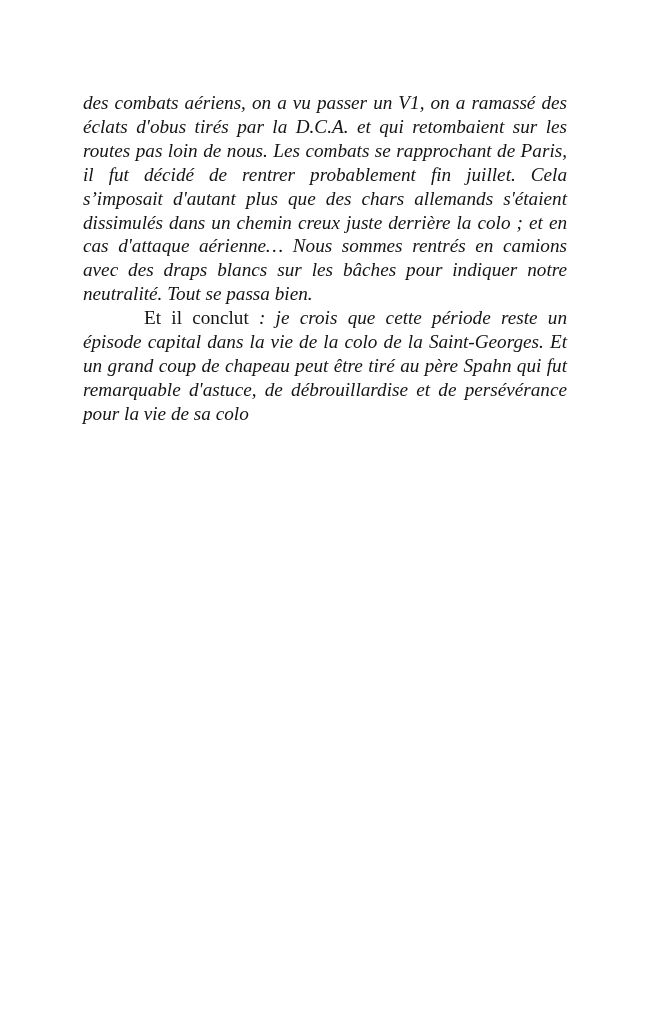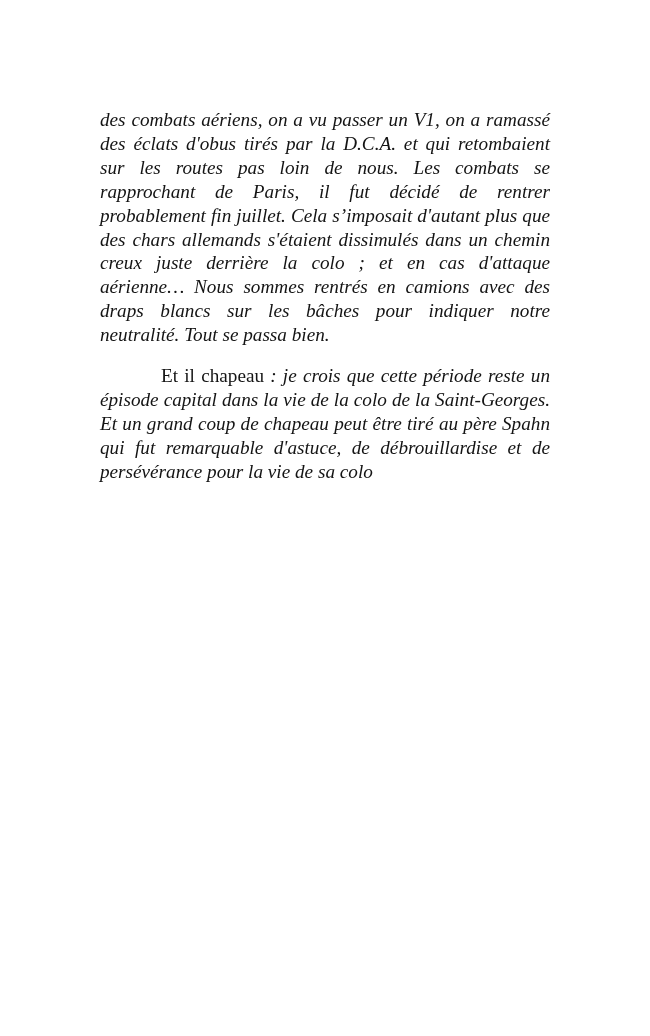--- a/index.html
+++ b/index.html
@@ -18,28 +18,28 @@
       left: 83px;
       top: 91px;
       width: 484px;
       font-family: "Liberation Serif", "DejaVu Serif", serif;
       font-size: 19.2px;
       line-height: 23.9px;
       color: #141414;
       text-align: justify;
     }
     .para {
-      margin: 17px;
+      margin: 0;
       padding: 0;
     }
     .para.indent {
       text-indent: 61px;
     }
     .it { font-style: italic; }
     .rm { font-style: normal; }
   </style>
 </head>
 <body>
 
 <div class="page">
   <p class="para"><span class="it">des combats aériens, on a vu passer un V1, on a ramassé des éclats d'obus tirés par la D.C.A. et qui retombaient sur les routes pas loin de nous. Les combats se rapprochant de Paris, il fut décidé de rentrer probablement fin juillet. Cela s’imposait d'autant plus que des chars allemands s'étaient dissimulés dans un chemin creux juste derrière la colo ; et en cas d'attaque aérienne… Nous sommes rentrés en camions avec des draps blancs sur les bâches pour indiquer notre neutralité. Tout se passa bien.</span></p>
-  <p class="para indent"><span class="rm">Et il chapeau </span><span class="it">: je crois que cette période reste un épisode capital dans la vie de la colo de la Saint-Georges. Et un grand coup de chapeau peut être tiré au père Spahn qui fut remarquable d'astuce, de débrouillardise et de persévérance pour la vie de sa colo</span></p>
+  <p class="para indent"><span class="rm">Et il conclut </span><span class="it">: je crois que cette période reste un épisode capital dans la vie de la colo de la Saint-Georges. Et un grand coup de chapeau peut être tiré au père Spahn qui fut remarquable d'astuce, de débrouillardise et de persévérance pour la vie de sa colo</span></p>
 </div>
 
 </body></html>

